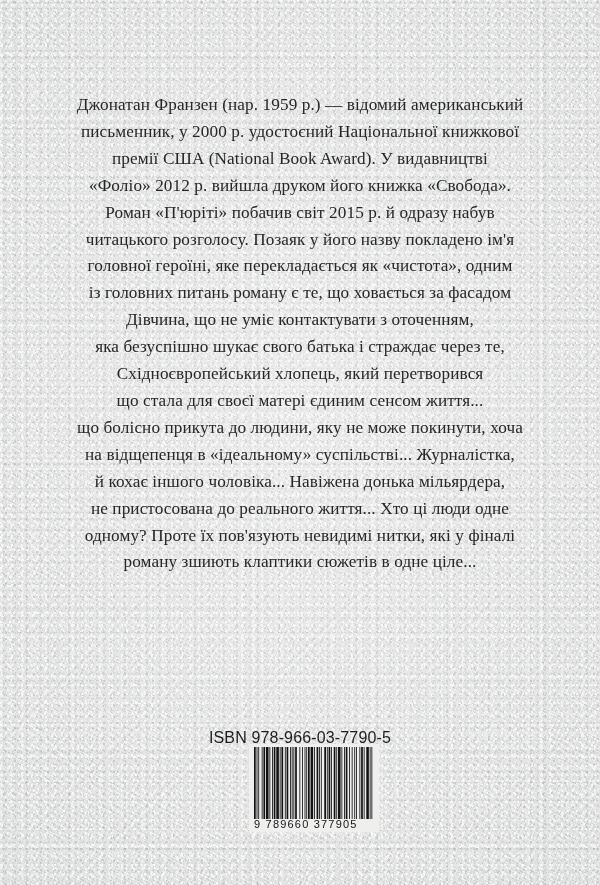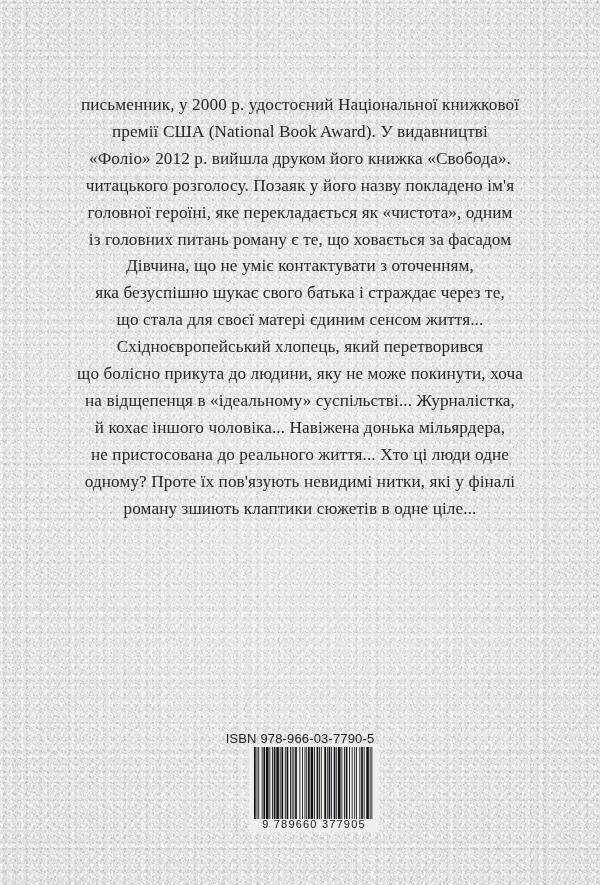--- a/index.html
+++ b/index.html
@@ -87,21 +87,21 @@
   
   .isbn-block {
     position: absolute;
     left: 0;
     right: 0;
     top: 729px;
     text-align: center;
   }
   .isbn-text {
     font-family: "Liberation Sans", "DejaVu Sans", sans-serif;
-    font-size: 13px;
+    font-size: 16px;
     letter-spacing: .15px;
     color: #1d1d1f;
     display: inline-block;
   }
 
   .barcode-wrap {
     position: absolute;
     left: 249px;
     top: 744px;
     width: 130px;
@@ -116,49 +116,51 @@
     margin: 0 auto;
   }
   .barcode-digits {
     display: block;
     width: 120px;
     margin: 0 auto;
     font-family: "Liberation Sans", "DejaVu Sans", sans-serif;
     font-size: 11px;
     color: #141416;
     letter-spacing: 1.2px;
-    text-align: center;
+    text-align: left;
     white-space: nowrap;
     line-height: 12px;
     margin-top: -1px;
   }
 </style>
 </head>
 <body>
 
 <div class="cover">
 
   <div class="texture"></div>
   <div class="texture2"></div>
   <div class="vignette"></div>
 
   <div class="blurb">
     <p>
+      <span class="line">Джонатан Франзен (нар. 1959 р.) — відомий американський</span>
       <span class="line">письменник, у 2000 р. удостоєний Національної книжкової</span>
       <span class="line">премії США (National Book Award). У видавництві</span>
       <span class="line">«Фоліо» 2012 р. вийшла друком його книжка «Свобода».</span>
+      <span class="line">Роман «П'юріті» побачив світ 2015 р. й одразу набув</span>
       <span class="line">читацького розголосу. Позаяк у його назву покладено ім'я</span>
       <span class="line">головної героїні, яке перекладається як «чистота», одним</span>
       <span class="line">із головних питань роману є те, що ховається за фасадом</span>
     </p>
     <p>
       <span class="line">Дівчина, що не уміє контактувати з оточенням,</span>
       <span class="line">яка безуспішно шукає свого батька і страждає через те,</span>
+      <span class="line">Східноєвропейський хлопець, який перетворився</span>
       <span class="line">що стала для своєї матері єдиним сенсом життя...</span>
-      <span class="line">Східноєвропейський хлопець, який перетворився</span>
       <span class="line">що болісно прикута до людини, яку не може покинути, хоча</span>
       <span class="line">на відщепенця в «ідеальному» суспільстві... Журналістка,</span>
       <span class="line">й кохає іншого чоловіка... Навіжена донька мільярдера,</span>
       <span class="line">не пристосована до реального життя... Хто ці люди одне</span>
       <span class="line">одному? Проте їх пов'язують невидимі нитки, які у фіналі</span>
       <span class="line">роману зшиють клаптики сюжетів в одне ціле...</span>
     </p>
   </div>
 
   <div class="isbn-block">

